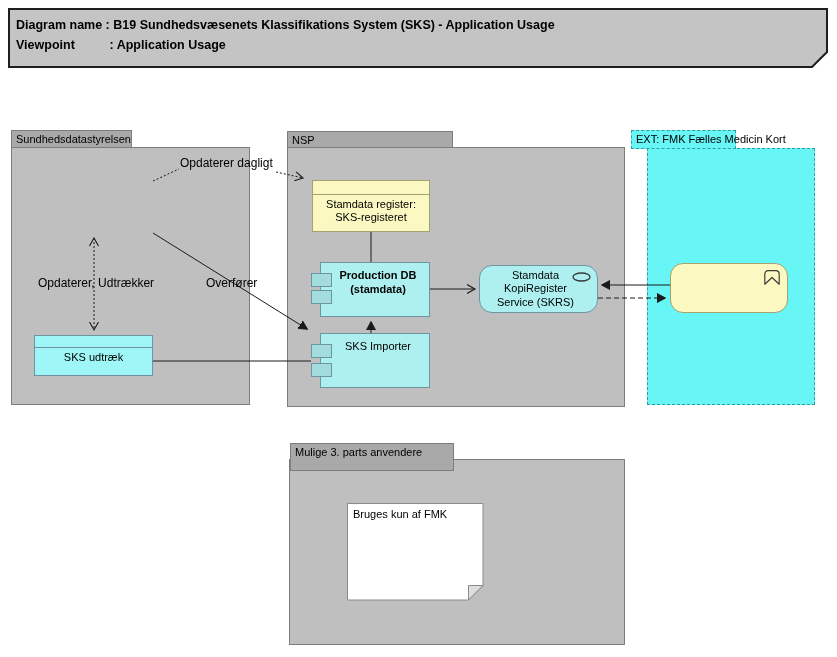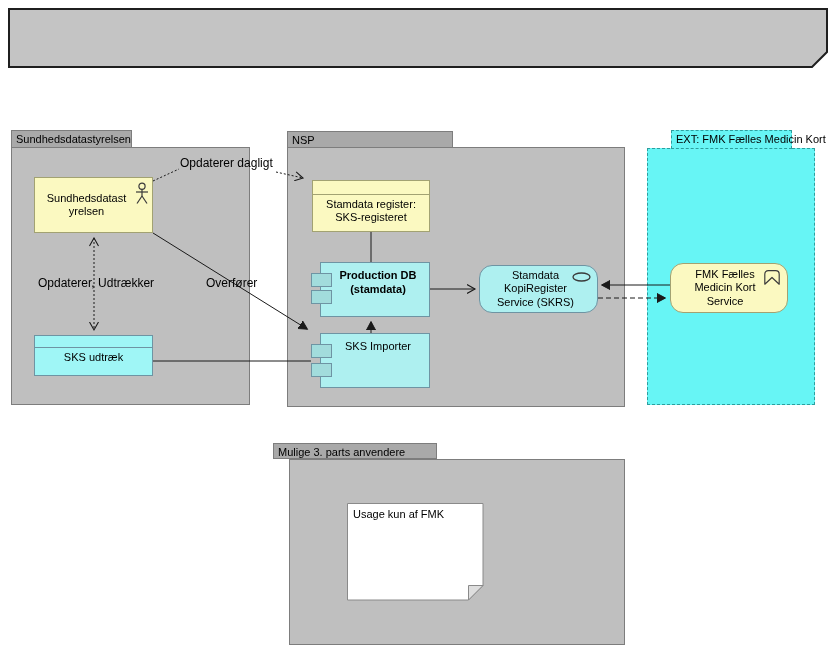--- a/index.html
+++ b/index.html
@@ -39,31 +39,35 @@
 </style>
 </head>
 <body>
 
 <div class="canvas">
 
   <div class="title-wrap">
     <svg width="821" height="60">
       <path d="M1,1 H819 V44 L804,59 H1 Z" fill="#c4c4c4" stroke="#1f1f1f" stroke-width="2"></path>
     </svg>
+    <div class="title-text">
+      <div>Diagram name : B19 Sundhedsvæsenets Klassifikations System (SKS) - Application Usage</div>
+      <div class="pre">Viewpoint          : Application Usage</div>
+    </div>
   </div>
 
   <div class="group-body" style="left:11px;top:147px;width:239px;height:258px;"></div>
   <div class="group-body" style="left:287px;top:147px;width:338px;height:260px;"></div>
   <div class="group-body ext-body" style="left:647px;top:148px;width:168px;height:257px;"></div>
   <div class="group-body" style="left:289px;top:459px;width:336px;height:186px;"></div>
 
   <div class="group-tab" style="left:11px;top:130px;width:121px;height:18px;">Sundhedsdatastyrelsen</div>
   <div class="group-tab" style="left:287px;top:131px;width:166px;height:17px;">NSP</div>
-  <div class="group-tab ext-tab" style="left:671px;top:130px;width:121px;height:19px;">EXT: FMK Fælles Medicin Kort</div>
-  <div class="group-tab" style="left:273px;top:443px;width:164px;height:16px;">Mulige 3. parts anvendere</div>
+  <div class="group-tab ext-tab" style="left:631px;top:130px;width:105px;height:19px;">EXT: FMK Fælles Medicin Kort</div>
+  <div class="group-tab" style="left:290px;top:443px;width:164px;height:28px;">Mulige 3. parts anvendere</div>
 
   <svg class="conn-svg" width="837" height="657">
     <defs>
       <marker id="mOpen" viewBox="0 0 10 10" refX="8.5" refY="5" markerWidth="10" markerHeight="10" orient="auto-start-reverse" markerUnits="userSpaceOnUse">
         <path d="M0.5,0.5 L8.5,5 L0.5,9.5" fill="none" stroke="#1a1a1a" stroke-width="1.1"></path>
       </marker>
       <marker id="mFill" viewBox="0 0 10 10" refX="8" refY="5" markerWidth="10" markerHeight="10" orient="auto-start-reverse" markerUnits="userSpaceOnUse">
         <path d="M0,0.5 L8.5,5 L0,9.5 Z" fill="#1a1a1a" stroke="#1a1a1a"></path>
       </marker>
     </defs>
@@ -83,32 +87,20 @@
       <path d="M371,333 L371,322" stroke-dasharray="5,3" marker-end="url(#mFill)"></path>
 
       <path d="M430,289 L475,289" marker-end="url(#mOpen)"></path>
 
       <path d="M670,285 L602,285" marker-end="url(#mFill)"></path>
 
       <path d="M598,298 L665,298" stroke-dasharray="5,3" marker-end="url(#mFill)"></path>
     </g>
   </svg>
 
-  <div class="node yellow vcenter" style="left:34px;top:177px;width:119px;height:56px;padding-right:14px;">
-    <span>Sundhedsdatast yrelsen</span>
-    <svg class="icon" style="right:3px;top:4px;" width="14" height="23" viewBox="0 0 14 23">
-      <g stroke="#3a3a3a" stroke-width="1.2" fill="none">
-        <circle cx="7" cy="4.2" r="3.1"></circle>
-        <line x1="7" y1="7.3" x2="7" y2="14"></line>
-        <line x1="1" y1="10" x2="13" y2="10"></line>
-        <line x1="7" y1="14" x2="2" y2="21.5"></line>
-        <line x1="7" y1="14" x2="12" y2="21.5"></line>
-      </g>
-    </svg>
-  </div>
 
   <div class="node cyan2 band-c" style="left:34px;top:335px;width:119px;height:41px;--band:11px;padding-top:15px;">
     <span>SKS udtræk</span>
   </div>
 
   <div class="node yellow band-y vcenter" style="left:312px;top:180px;width:118px;height:52px;--band:13px;padding-top:10px;">
     <span>Stamdata register: SKS-registeret</span>
   </div>
 
   <div class="node cyan" style="left:320px;top:262px;width:110px;height:55px;padding:6px 4px 0 10px;font-weight:bold;">
@@ -124,31 +116,30 @@
   </div>
 
   <div class="node cyan rounded vcenter" style="left:479px;top:265px;width:119px;height:48px;padding:0 12px 0 6px;">
     <span>Stamdata KopiRegister Service (SKRS)</span>
     <svg class="icon" style="right:6px;top:6px;" width="19" height="10" viewBox="0 0 19 10">
       <ellipse cx="9.5" cy="5" rx="8.5" ry="4" fill="none" stroke="#3a3a3a" stroke-width="1.3"></ellipse>
     </svg>
   </div>
 
   <div class="node yellow rounded vcenter" style="left:670px;top:263px;width:118px;height:50px;padding:0 12px 0 4px;">
-    <span>FMK Fælles Medicin Kort Service</span>
     <svg class="icon" style="right:5px;top:4px;" width="20" height="18" viewBox="0 0 22 20">
       <path d="M3,18 V7 Q3,3 7,3 H15 Q19,3 19,7 V18 L11,10.5 Z" fill="none" stroke="#3a3a3a" stroke-width="1.3" stroke-linejoin="round"></path>
     </svg>
   </div>
 
   <div class="note-wrap">
     <svg width="137" height="98">
       <path d="M0.5,0.5 H136 V82.5 L121.5,97 H0.5 Z" fill="#ffffff" stroke="#8a8a8a"></path>
       <path d="M121.5,97 L136,82.5 H121.5 Z" fill="#dedede" stroke="#8a8a8a"></path>
     </svg>
-    <div class="note-text">Usage kun af FMK</div>
+    <div class="note-text">Bruges kun af FMK</div>
   </div>
 
   <div class="clabel" style="left:180px;top:157px;">Opdaterer dagligt</div>
   <div class="clabel" style="left:38px;top:277px;">Opdaterer, Udtrækker</div>
   <div class="clabel" style="left:206px;top:277px;">Overfører</div>
 
 </div>
 
 </body></html>

